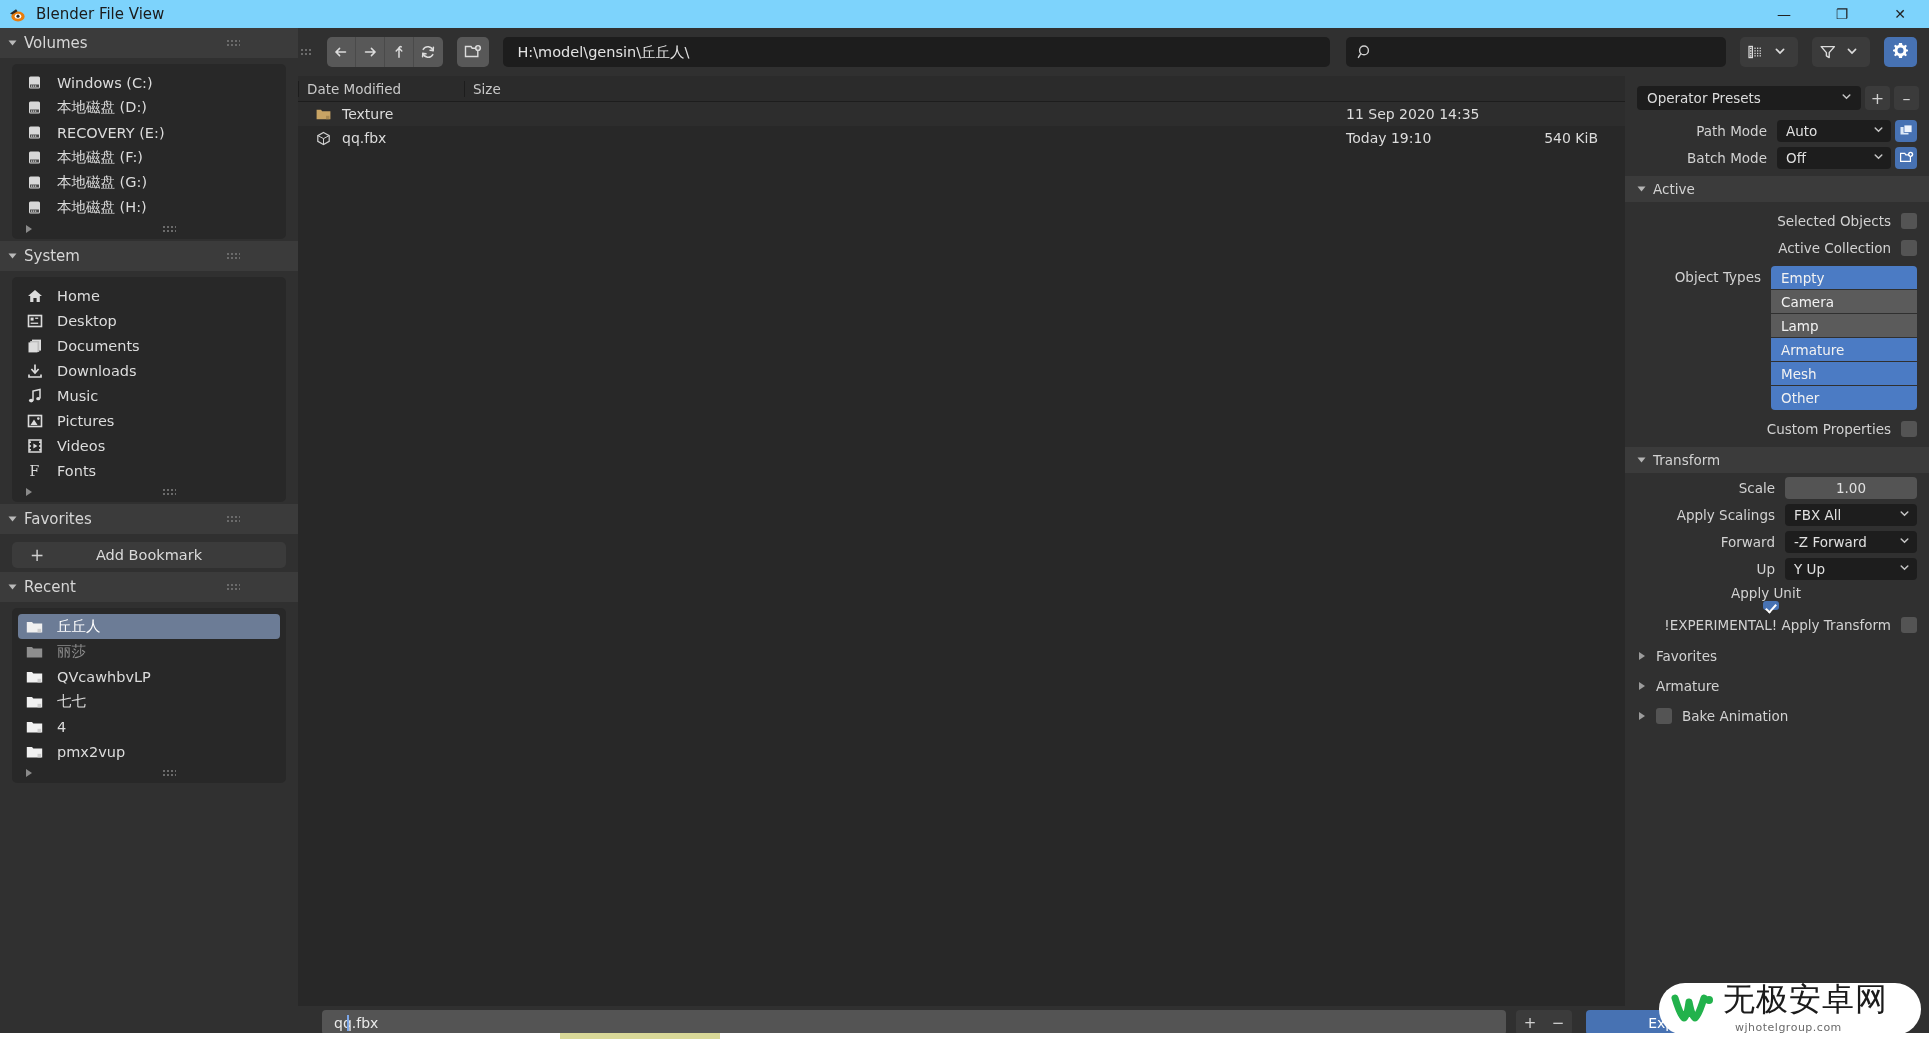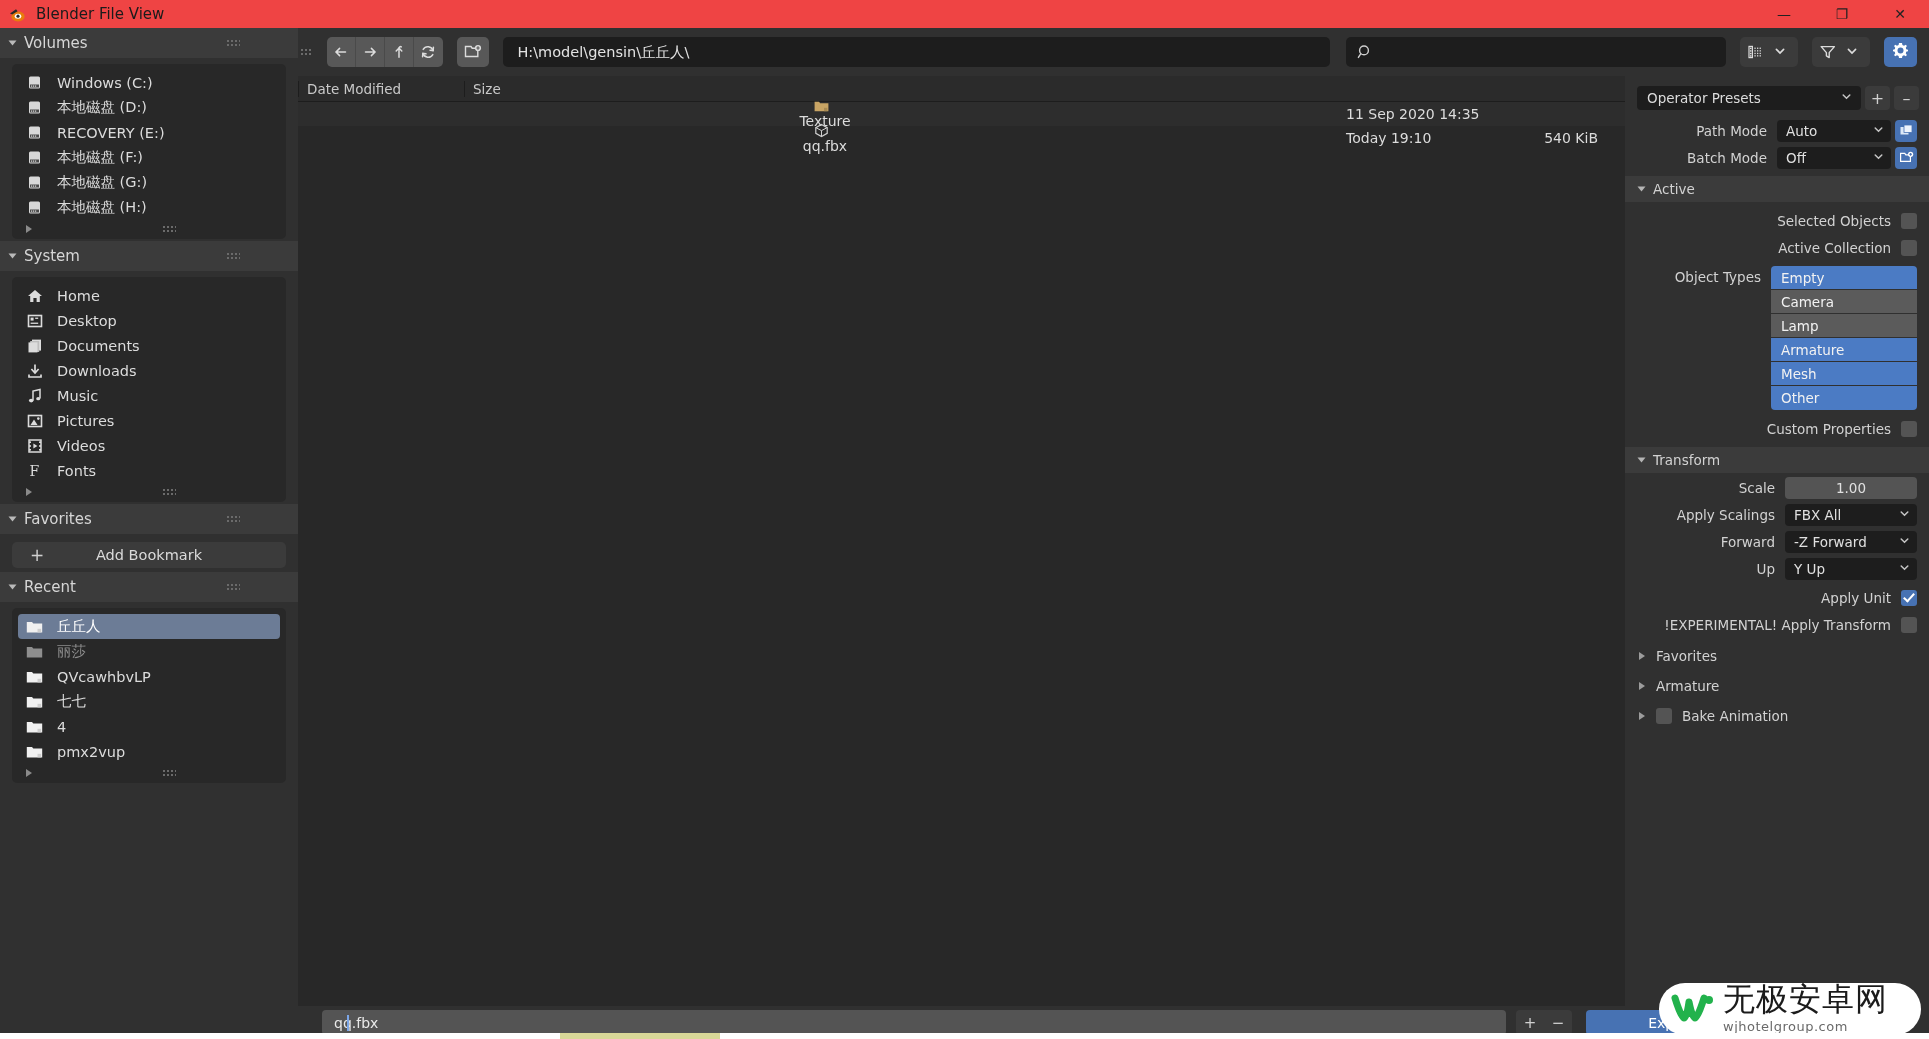--- a/index.html
+++ b/index.html
@@ -7,21 +7,21 @@
     width: 1929px; height: 1039px;
     background: #1d1d1d;
     font-family: "DejaVu Sans", "Liberation Sans", sans-serif;
     overflow: hidden;
   }
   body { position: relative; }
 
   
   #titlebar {
     position: absolute; left: 0; top: 0; width: 1929px; height: 28px;
-    background: #ef4444; display: flex; align-items: center;
+    background: #7dd3fc; display: flex; align-items: center;
   }
   #titlebar .tb-logo { margin-left: 9px; width: 17px; height: 17px; position: relative; }
   #titlebar .tb-title {
     margin-left: 10px; font-size: 15px; color: #1b1b1b;
     font-family: "DejaVu Sans", sans-serif;
   }
   #titlebar .tb-controls { margin-left: auto; display: flex; height: 28px; }
   #titlebar .tb-btn {
     width: 58px; height: 28px; display: flex; align-items: center; justify-content: center;
     color: #222; font-size: 14px; line-height: 1;
@@ -147,21 +147,21 @@
   .fl-head .c-name .sorttri {
     position: absolute; right: 18px; top: 9px;
     width: 0; height: 0; border-left: 5px solid #a8a8a8; border-right: 5px solid transparent;
     border-top: 6px solid #a8a8a8; border-left-color: transparent;
   }
   .fl-head .c-date { width: 166px; padding-left: 8px; border-left: 1px solid #1d1d1d; }
   .fl-head .c-size { width: 120px; padding-left: 8px; border-left: 1px solid #1d1d1d; }
 
   .fl-row { height: 24px; display: flex; align-items: center; font-size: 14px; color: #dcdcdc; }
   .fl-row:nth-child(even) { background: #2d2d2d; }
-  .fl-row .f-name { width: 1040px; padding-left: 14px; display: flex; align-items: center; flex-direction: column; }
+  .fl-row .f-name { width: 1040px; padding-left: 14px; display: flex; align-items: center; }
   .fl-row .f-name .ico { width: 22px; margin-right: 8px; display: flex; justify-content: center; }
   .fl-row .f-date { width: 166px; padding-left: 8px; }
   .fl-row .f-size { width: 120px; padding-left: 8px; text-align: right; padding-right: 26px; }
 
   
   #props {
     position: absolute; left: 1625px; top: 48px; width: 304px; height: 930px;
     background: #303030; font-size: 13.5px; color: #d2d2d2;
   }
   .pr-presetrow { display: flex; align-items: center; padding: 10px 10px 0 12px; }
@@ -249,21 +249,21 @@
   }
   
   #watermark {
     position: absolute; right: 8px; bottom: 4px; width: 262px; height: 52px;
     background: #ffffff; border-radius: 26px;
     display: flex; align-items: center; padding-left: 12px;
   }
   #watermark .wm-mark { width: 44px; height: 34px; position: relative; flex: 0 0 44px; }
   #watermark .wm-txt { margin-left: 8px; }
   #watermark .wm-cn { font-size: 32px; color: #1b1b1b; letter-spacing: 1px; line-height: 1.05; }
-  #watermark .wm-en { font-size: 13px; color: #6a6a6a; letter-spacing: .5px; }
+  #watermark .wm-en { font-size: 11px; color: #6a6a6a; letter-spacing: .5px; margin-left: 12px; }
   #tabstrip {
     position: absolute; left: 0; bottom: 0; width: 1929px; height: 6px; background: #ffffff;
   }
   #tabstrip .tab {
     position: absolute; left: 560px; top: 0; width: 160px; height: 6px; background: #d9d898;
   }
 </style>
 </head>
 <body>
 
@@ -793,21 +793,21 @@
       <span class="pr-label">Up</span>
       <div class="pr-field wide2">
         <span>Y Up</span>
         <span class="chev-d">
           <svg width="13" height="13" viewBox="0 0 13 13">
               <path d="M3.2 5 L6.5 8.3 L9.8 5" fill="none" stroke="#c6c6c6" stroke-width="1.5" stroke-linecap="round"></path>
             </svg>
         </span>
       </div>
     </div>
-    <div class="pr-row" style="margin-top:4px;">
+    <div class="pr-row" style="margin-top:4px;flex-direction:column;">
       <span class="pr-label">Apply Unit</span>
       <span class="pr-chk on"></span>
     </div>
     <div class="pr-row">
       <span class="pr-label">!EXPERIMENTAL! Apply Transform</span>
       <span class="pr-chk"></span>
     </div>
 
     <div class="pr-collapsed" style="margin-top:4px;">
       <span class="tri-r"></span>

